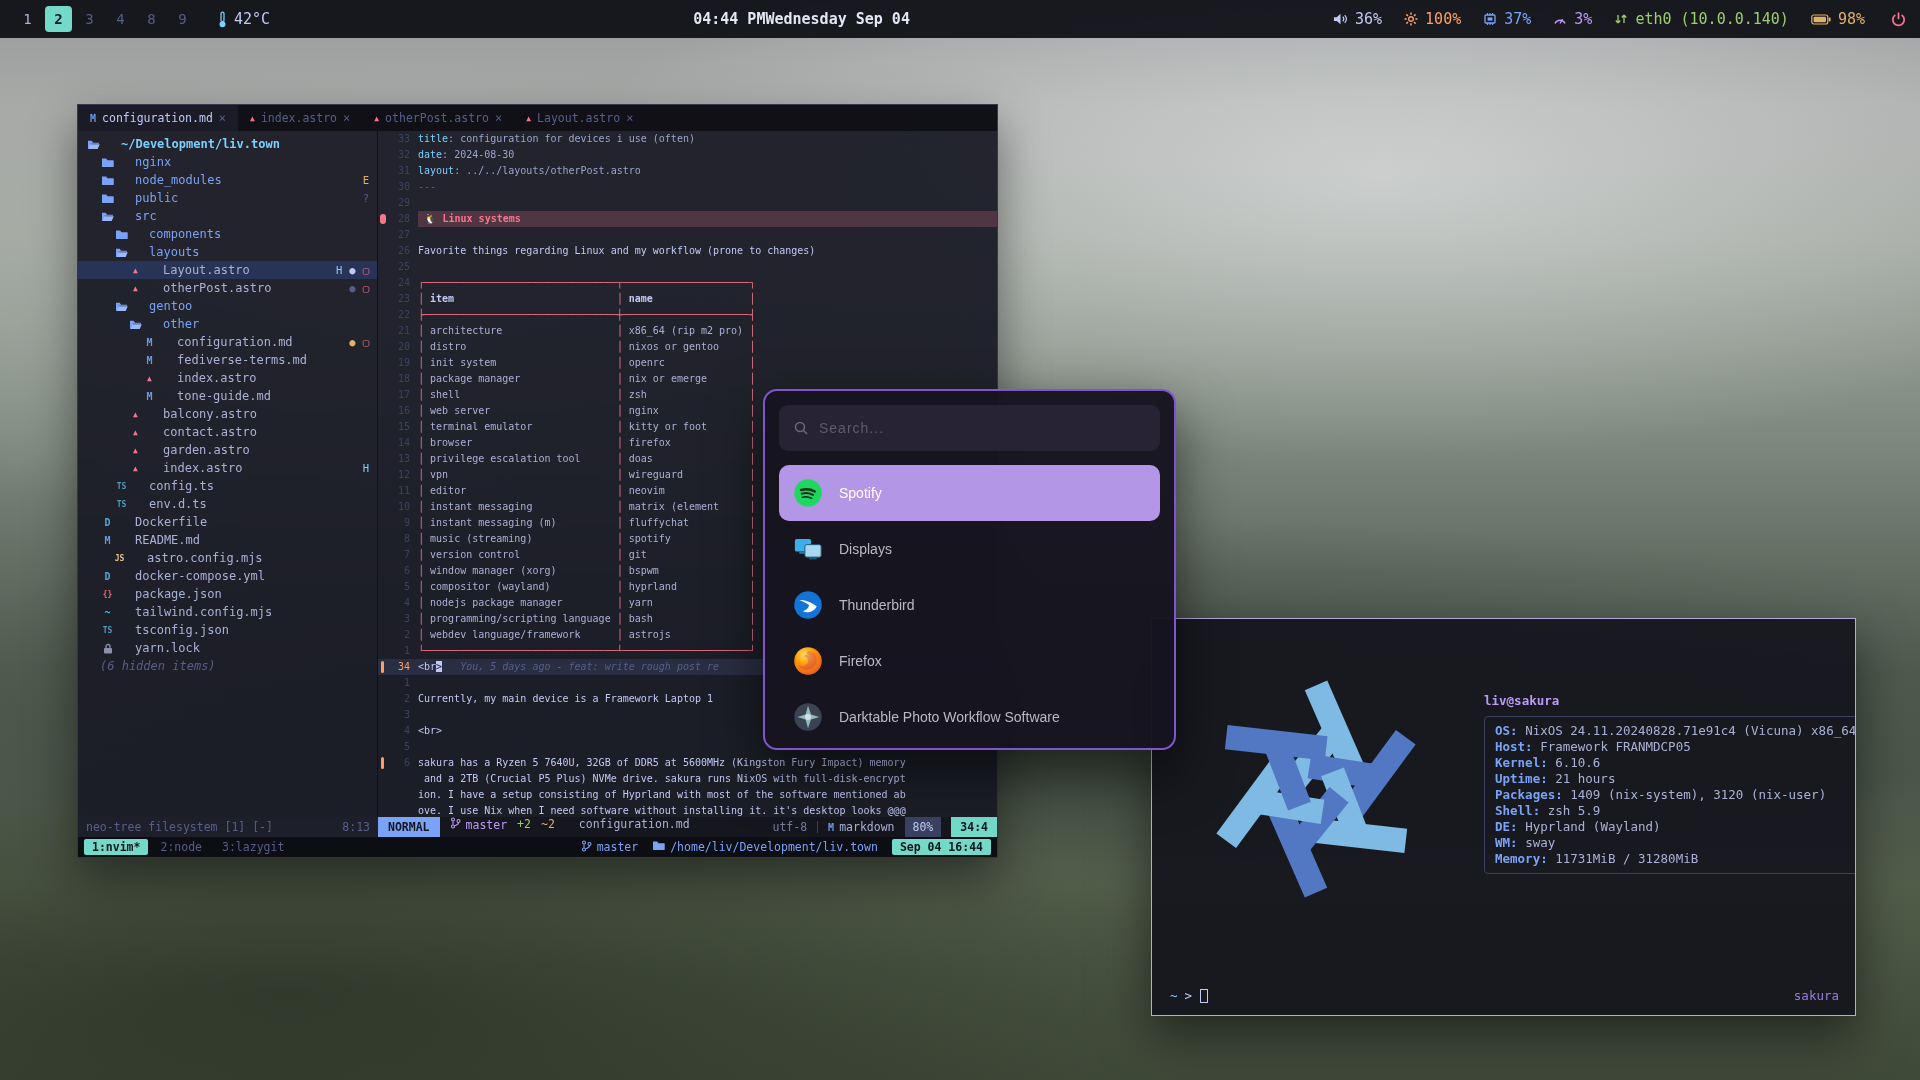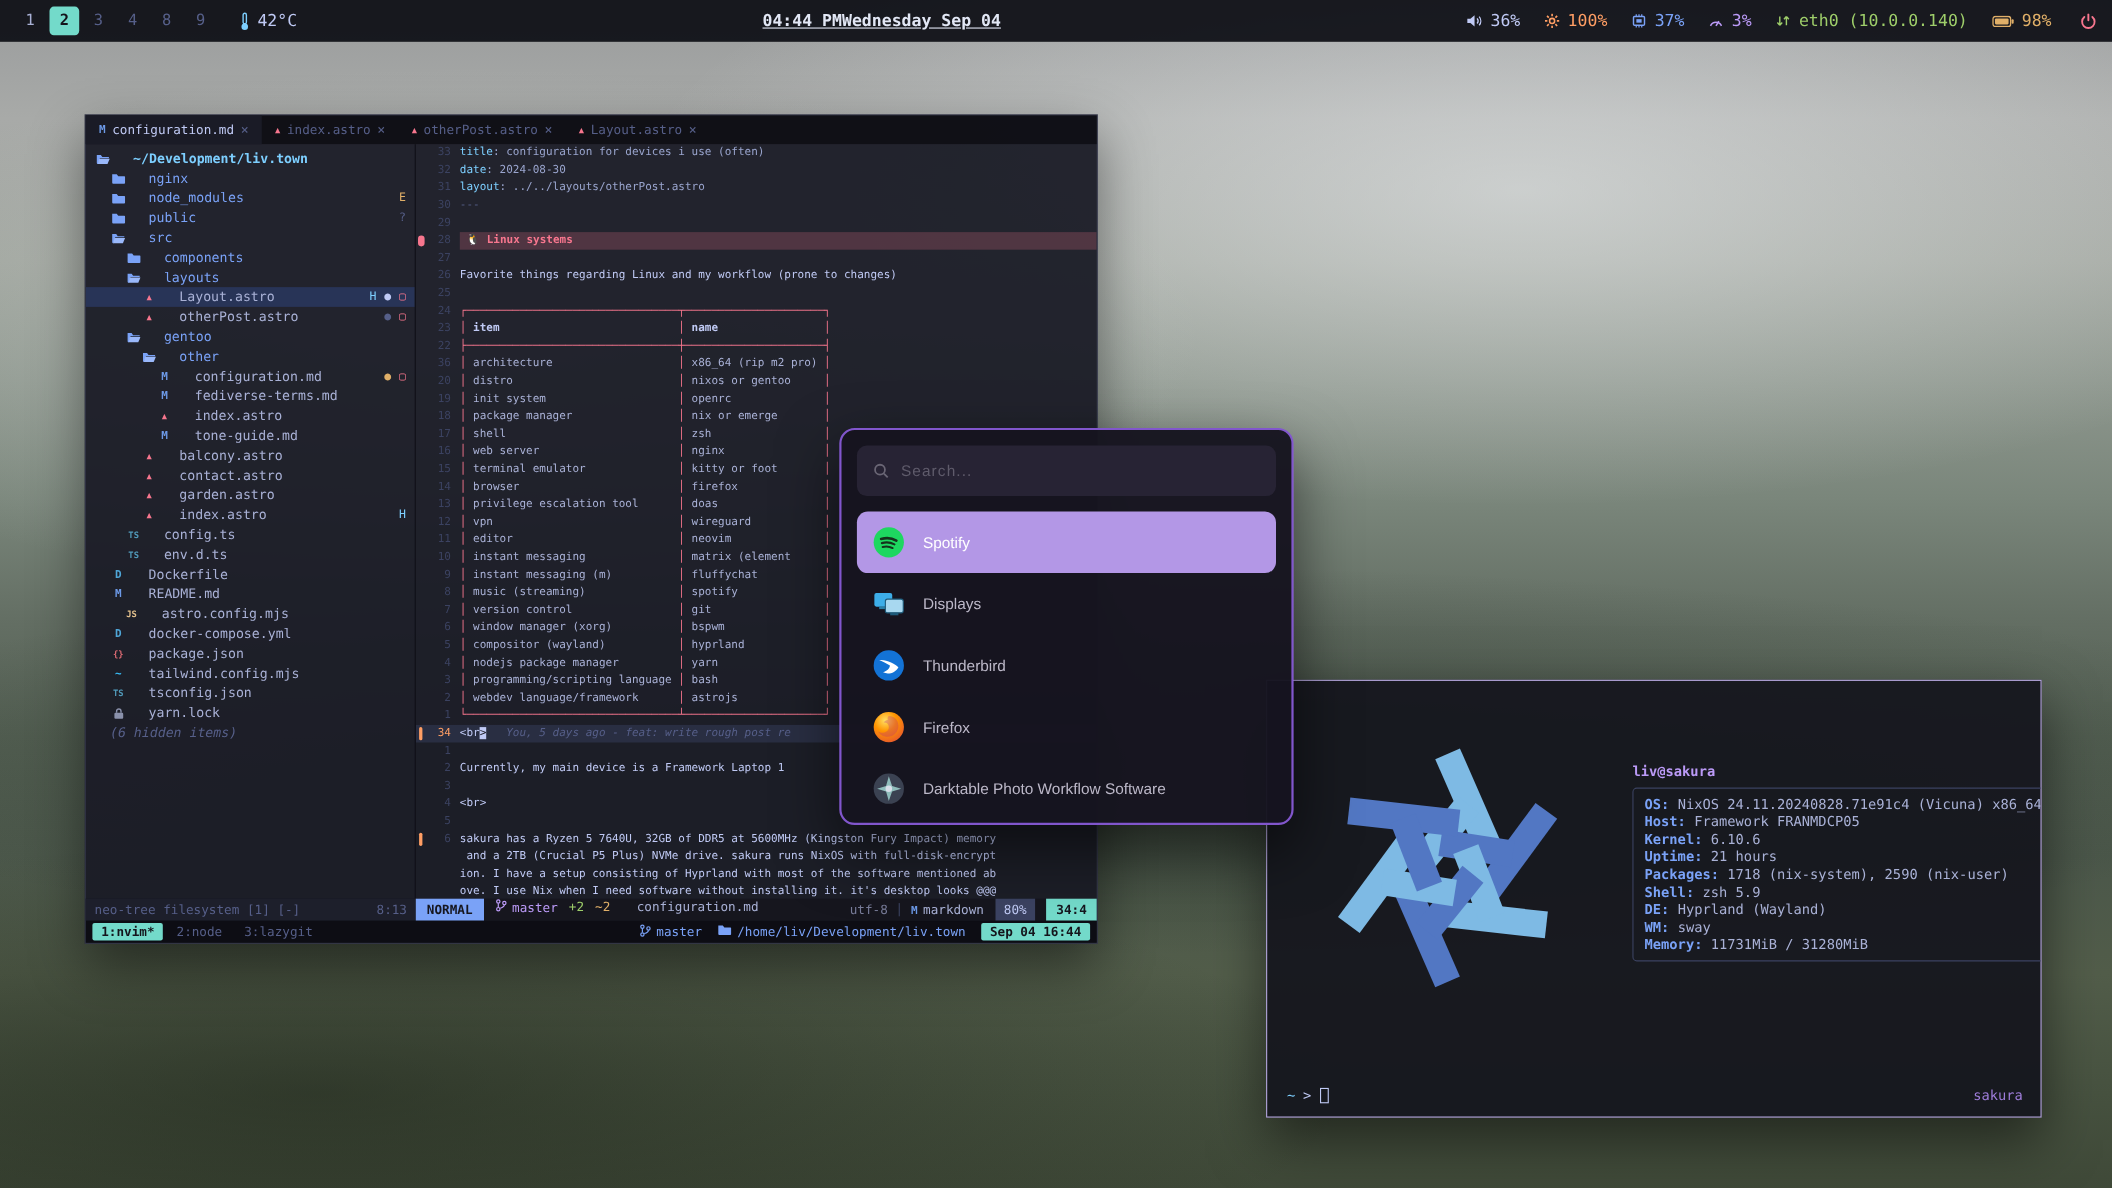--- a/index.html
+++ b/index.html
@@ -28,21 +28,21 @@
     background:rgba(15,16,22,.94);
     display:flex; align-items:center; padding:0 14px;
     color:#c0caf5; font-size:15px;
   }
   .bar-left { display:flex; align-items:center; gap:22px; }
   .workspaces { display:flex; align-items:center; gap:4px; }
   .ws { width:27px; height:26px; border-radius:4px; display:flex; align-items:center; justify-content:center; color:#565f89; font-size:14px; }
   .ws.occupied { color:#a9b1d6; }
   .ws.active { background:#73daca; color:#14141b; font-weight:bold; }
   .module { display:flex; align-items:center; gap:7px; white-space:nowrap; }
-  .bar-center { flex:1; display:flex; align-items:center; justify-content:center; font-weight:bold; color:#e2e7f5;text-decoration:underline; }
+  .bar-center { flex:1; display:flex; align-items:center; justify-content:center; font-weight:bold; color:#e2e7f5; }
   .bar-right { display:flex; align-items:center; gap:22px; }
   .mod-vol { color:#c0caf5; } .mod-bri { color:#ff9e64; } .mod-mem { color:#7aa2f7; }
   .mod-cpu { color:#bb9af7; } .mod-net { color:#9ece6a; } .mod-bat { color:#e0af68;justify-content:center; }
   .power-btn { color:#f7768e; display:flex; align-items:center; margin-left:4px; }
 
   
   .nvim-window {
     position:absolute; left:77px; top:104px; width:921px; height:754px; z-index:10;
     background:rgba(26,27,38,.95);
     border:1px solid rgba(70,72,100,.55);
@@ -523,21 +523,21 @@
         <div class="ed-row"><span class="ed-sign"></span><span class="ed-num">31</span><span class="ed-text"><span class="fm-key">layout</span><span class="fm-rest">: ../../layouts/otherPost.astro</span></span></div>
         <div class="ed-row"><span class="ed-sign"></span><span class="ed-num">30</span><span class="ed-text"><span class="fm-delim">---</span></span></div>
         <div class="ed-row"><span class="ed-sign"></span><span class="ed-num">29</span><span class="ed-text"></span></div>
         <div class="ed-row heading-line"><span class="ed-sign sign-pill"></span><span class="ed-num">28</span><span class="ed-text"><span class="h-text"> 🐧 Linux systems</span></span></div>
         <div class="ed-row"><span class="ed-sign"></span><span class="ed-num">27</span><span class="ed-text"></span></div>
         <div class="ed-row"><span class="ed-sign"></span><span class="ed-num">26</span><span class="ed-text">Favorite things regarding Linux and my workflow (prone to changes)</span></div>
         <div class="ed-row"><span class="ed-sign"></span><span class="ed-num">25</span><span class="ed-text"></span></div>
         <div class="ed-row"><span class="ed-sign"></span><span class="ed-num">24</span><span class="ed-text"><span class="tb">┌────────────────────────────────┬─────────────────────┐</span></span></div>
         <div class="ed-row"><span class="ed-sign"></span><span class="ed-num">23</span><span class="ed-text"><span class="tb">│ </span><span class="th">item                          </span><span class="tb"> │ </span><span class="th">name               </span><span class="tb"> │</span></span></div>
         <div class="ed-row"><span class="ed-sign"></span><span class="ed-num">22</span><span class="ed-text"><span class="tb">├────────────────────────────────┼─────────────────────┤</span></span></div>
-        <div class="ed-row"><span class="ed-sign"></span><span class="ed-num">36</span><span class="ed-text"><span class="tb">│ </span><span class="td">architecture                  </span><span class="tb"> │ </span><span class="td">x86_64 (rip m2 pro)</span><span class="tb"> │</span></span></div>
+        <div class="ed-row"><span class="ed-sign"></span><span class="ed-num">21</span><span class="ed-text"><span class="tb">│ </span><span class="td">architecture                  </span><span class="tb"> │ </span><span class="td">x86_64 (rip m2 pro)</span><span class="tb"> │</span></span></div>
         <div class="ed-row"><span class="ed-sign"></span><span class="ed-num">20</span><span class="ed-text"><span class="tb">│ </span><span class="td">distro                        </span><span class="tb"> │ </span><span class="td">nixos or gentoo    </span><span class="tb"> │</span></span></div>
         <div class="ed-row"><span class="ed-sign"></span><span class="ed-num">19</span><span class="ed-text"><span class="tb">│ </span><span class="td">init system                   </span><span class="tb"> │ </span><span class="td">openrc             </span><span class="tb"> │</span></span></div>
         <div class="ed-row"><span class="ed-sign"></span><span class="ed-num">18</span><span class="ed-text"><span class="tb">│ </span><span class="td">package manager               </span><span class="tb"> │ </span><span class="td">nix or emerge      </span><span class="tb"> │</span></span></div>
         <div class="ed-row"><span class="ed-sign"></span><span class="ed-num">17</span><span class="ed-text"><span class="tb">│ </span><span class="td">shell                         </span><span class="tb"> │ </span><span class="td">zsh                </span><span class="tb"> │</span></span></div>
         <div class="ed-row"><span class="ed-sign"></span><span class="ed-num">16</span><span class="ed-text"><span class="tb">│ </span><span class="td">web server                    </span><span class="tb"> │ </span><span class="td">nginx              </span><span class="tb"> │</span></span></div>
         <div class="ed-row"><span class="ed-sign"></span><span class="ed-num">15</span><span class="ed-text"><span class="tb">│ </span><span class="td">terminal emulator             </span><span class="tb"> │ </span><span class="td">kitty or foot      </span><span class="tb"> │</span></span></div>
         <div class="ed-row"><span class="ed-sign"></span><span class="ed-num">14</span><span class="ed-text"><span class="tb">│ </span><span class="td">browser                       </span><span class="tb"> │ </span><span class="td">firefox            </span><span class="tb"> │</span></span></div>
         <div class="ed-row"><span class="ed-sign"></span><span class="ed-num">13</span><span class="ed-text"><span class="tb">│ </span><span class="td">privilege escalation tool     </span><span class="tb"> │ </span><span class="td">doas               </span><span class="tb"> │</span></span></div>
         <div class="ed-row"><span class="ed-sign"></span><span class="ed-num">12</span><span class="ed-text"><span class="tb">│ </span><span class="td">vpn                           </span><span class="tb"> │ </span><span class="td">wireguard          </span><span class="tb"> │</span></span></div>
         <div class="ed-row"><span class="ed-sign"></span><span class="ed-num">11</span><span class="ed-text"><span class="tb">│ </span><span class="td">editor                        </span><span class="tb"> │ </span><span class="td">neovim             </span><span class="tb"> │</span></span></div>
@@ -750,21 +750,21 @@
 
           <div class="fetch-line">
             <span class="fl">Kernel</span><span class="fv">6.10.6</span>
           </div>
 
           <div class="fetch-line">
             <span class="fl">Uptime</span><span class="fv">21 hours</span>
           </div>
 
           <div class="fetch-line">
-            <span class="fl">Packages</span><span class="fv">1718 (nix-system), 2590 (nix-user)</span>
+            <span class="fl">Packages</span><span class="fv">1409 (nix-system), 3120 (nix-user)</span>
           </div>
 
           <div class="fetch-line">
             <span class="fl">Shell</span><span class="fv">zsh 5.9</span>
           </div>
 
           <div class="fetch-line">
             <span class="fl">DE</span><span class="fv">Hyprland (Wayland)</span>
           </div>
 

